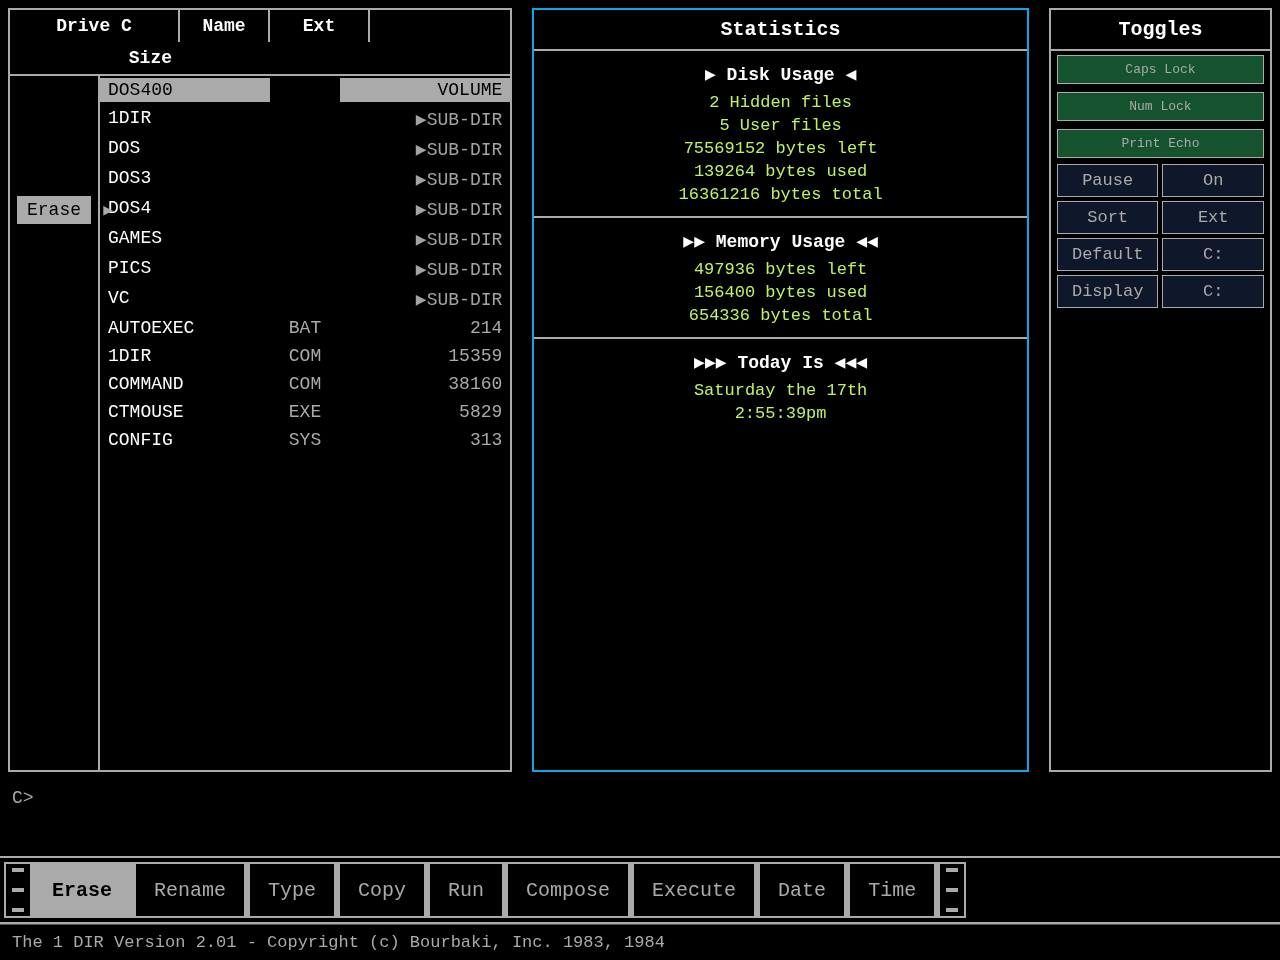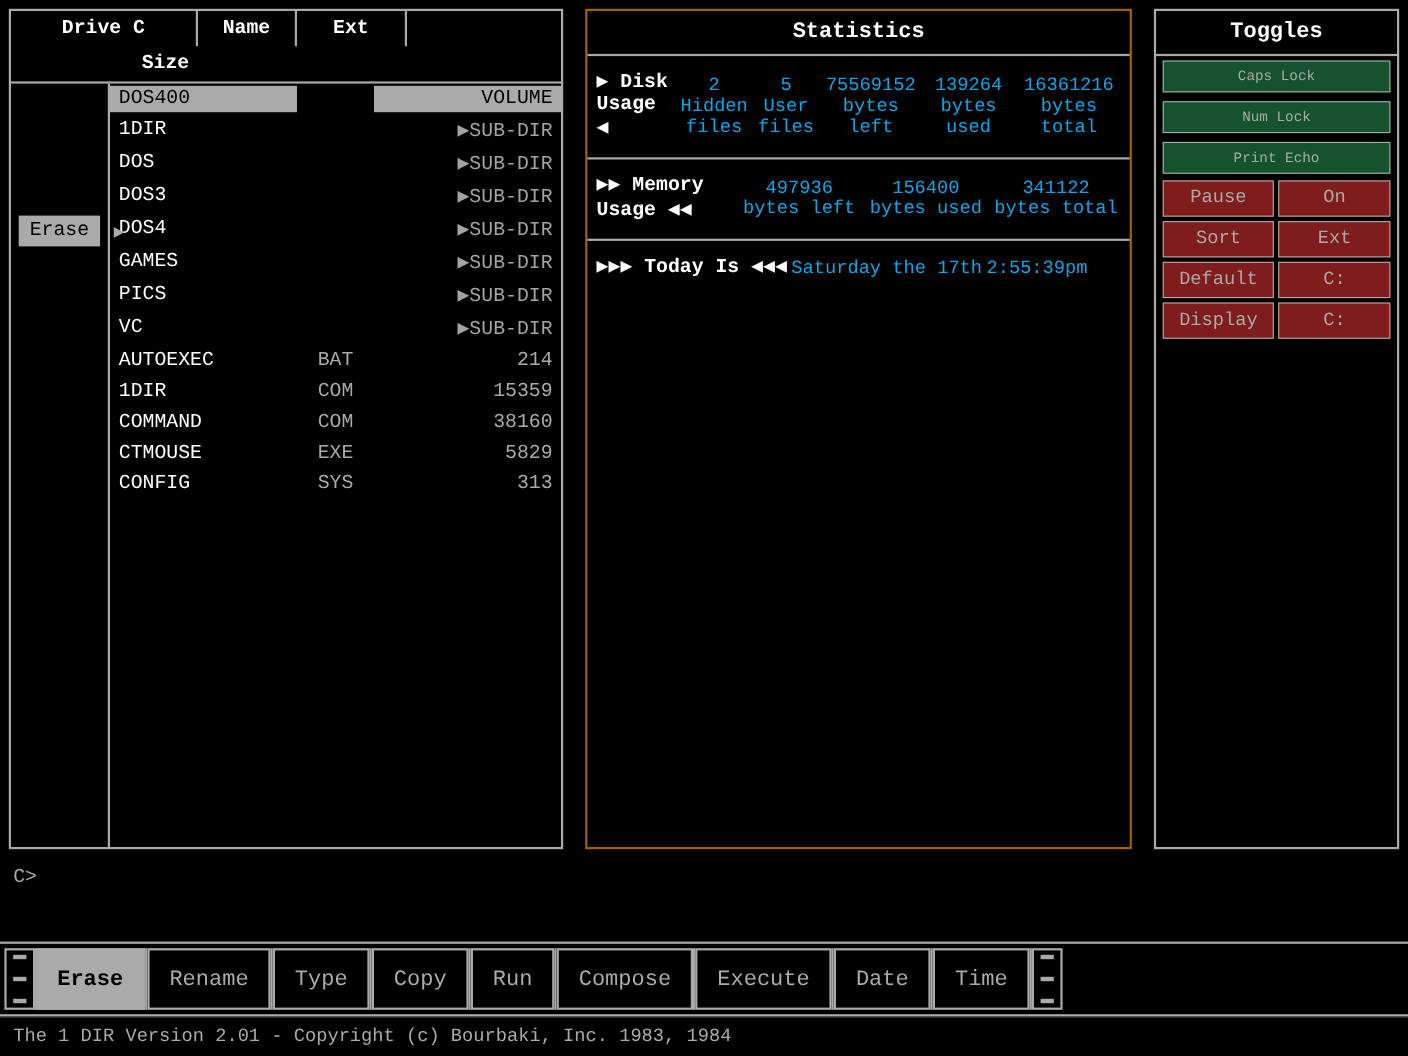--- a/index.html
+++ b/index.html
@@ -133,57 +133,57 @@
       text-align: right;
       color: #aaa;
     }
 
     .file-size.subdir {
       color: #a3a3a3;
     }
 
     
     .stats-panel {
-      border: 2px solid #a16207;
+      border: 2px solid #0ea5e9;
       width: 512px;
       display: flex;
       flex-direction: column;
     }
 
     .stats-header {
       border-bottom: 2px solid #aaa;
       padding: 8px;
       text-align: center;
       font-weight: bold;
       color: #fff;
       font-size: 20px;
     }
 
     .stats-section {
       border-bottom: 2px solid #aaa;
       padding: 12px 8px;
       display: flex;
-      flex-direction: row;
+      flex-direction: column;
       align-items: center;
       gap: 4px;
     }
 
     .stats-section:last-child {
       border-bottom: none;
     }
 
     .stats-section-title {
       font-weight: bold;
       color: #fff;
       font-size: 18px;
       margin-bottom: 4px;
     }
 
     .stats-line {
-      color: #0ea5e9;
+      color: #bef264;
       font-size: 17px;
       text-align: center;
     }
 
     
     .toggles-panel {
       border: 2px solid #aaa;
       width: 230px;
       display: flex;
       flex-direction: column;
@@ -218,21 +218,21 @@
     }
 
     .toggle-row-btn {
       border: 1px solid #aaa;
       padding: 6px 4px;
       text-align: center;
       color: #aaa;
       font-family: 'Courier New', Courier, monospace;
       font-size: 17px;
       cursor: pointer;
-      background: #7f1d1d;
+      background: #0f172a;
       flex: 1;
     }
 
     
     .cmd-prompt {
       padding: 8px 12px;
       color: #aaa;
       font-size: 18px;
     }
 
@@ -402,21 +402,21 @@
       <div class="stats-line">2 Hidden files</div>
       <div class="stats-line">5 User files</div>
       <div class="stats-line">75569152 bytes left</div>
       <div class="stats-line">139264 bytes used</div>
       <div class="stats-line">16361216 bytes total</div>
     </div>
     <div class="stats-section">
       <div class="stats-section-title">▶▶  Memory Usage ◀◀</div>
       <div class="stats-line">497936 bytes left</div>
       <div class="stats-line">156400 bytes used</div>
-      <div class="stats-line">341122 bytes total</div>
+      <div class="stats-line">654336 bytes total</div>
     </div>
     <div class="stats-section">
       <div class="stats-section-title">▶▶▶  Today Is ◀◀◀</div>
       <div class="stats-line">Saturday the 17th</div>
       <div class="stats-line">2:55:39pm</div>
     </div>
   </div>
 
   <div class="toggles-panel">
     <div class="toggles-header">Toggles</div>

